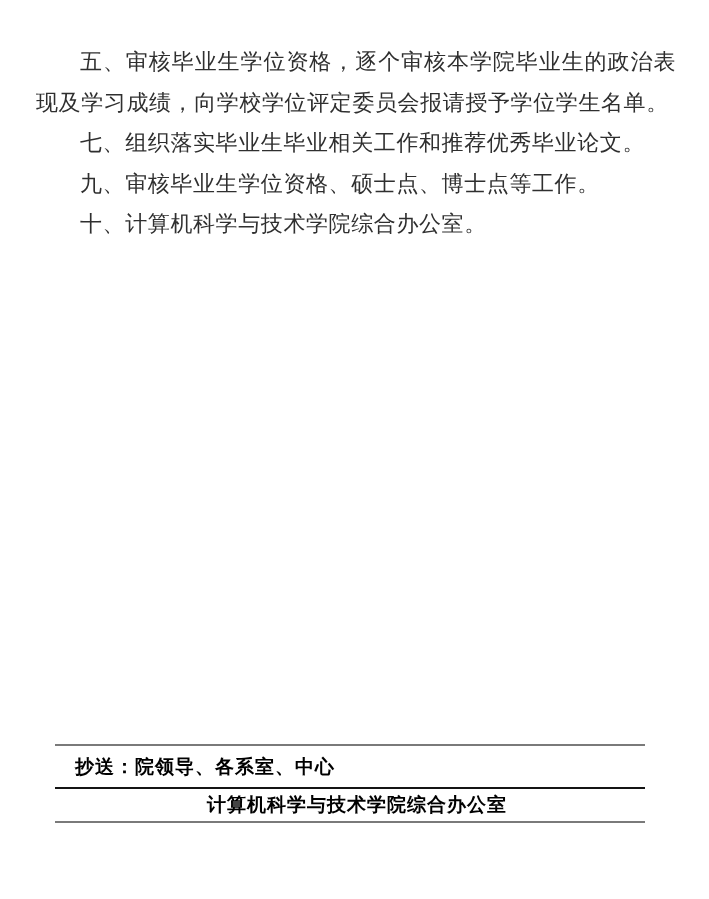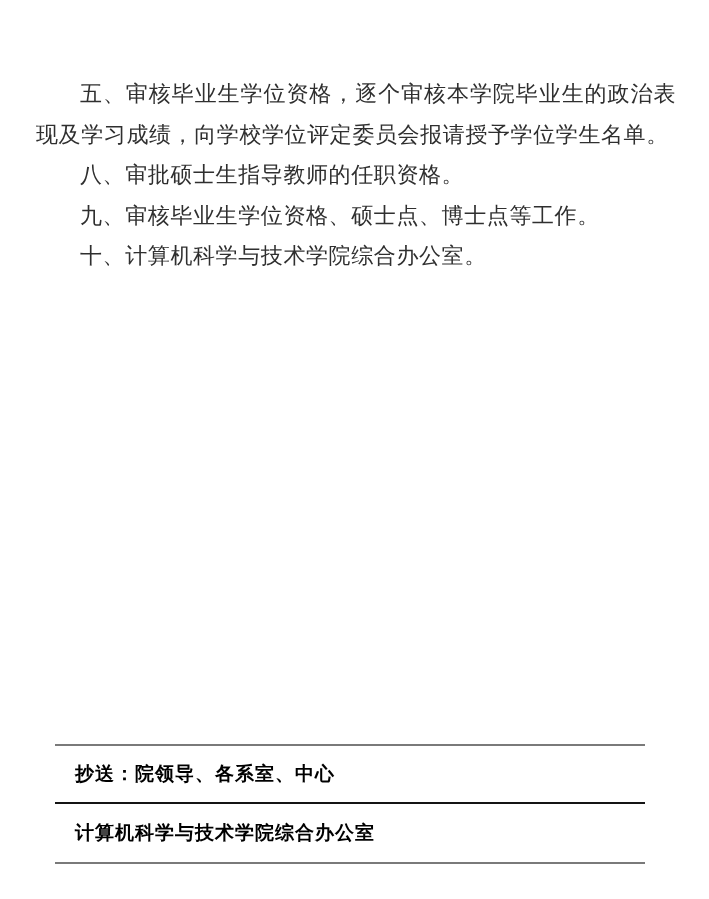--- a/index.html
+++ b/index.html
@@ -17,21 +17,20 @@
     position: absolute;
     left: 36px;
     top: 42px;
     width: 640px;
     font-family: "DejaVu Serif", "Liberation Serif", serif;
     font-size: 22px;
     line-height: 40.5px;
     letter-spacing: 0.6px;
     color: #2f2f2f;
     text-align: justify;
-    margin-top: 32px;
   }
   .doc-body p {
     margin: 0;
     text-indent: 2em;
   }
   .doc-footer {
     position: absolute;
     left: 55px;
     top: 744px;
     width: 590px;
@@ -51,35 +50,35 @@
     border-top: 2px solid #141414;
   }
   .footer-row {
     display: flex;
     align-items: center;
     padding: 0 6px 0 20px;
     letter-spacing: 1px;
     box-sizing: border-box;
   }
   .cc-row {
-    height: 56px;
+    height: 41px;
   }
   .issue-row {
-    height: 58px;
-    justify-content: space-between;
+    height: 32px;
+    justify-content: center;
   }
 </style>
 </head>
 <body>
 
 <div class="page">
 
   <main class="doc-body">
     <p>五、审核毕业生学位资格，逐个审核本学院毕业生的政治表现及学习成绩，向学校学位评定委员会报请授予学位学生名单。</p>
-    <p>八、审批硕士生指导教师的任职资格。</p>
+    <p>七、组织落实毕业生毕业相关工作和推荐优秀毕业论文。</p>
     <p>九、审核毕业生学位资格、硕士点、博士点等工作。</p>
     <p>十、计算机科学与技术学院综合办公室。</p>
   </main>
 
   <footer class="doc-footer">
     <div class="rule rule-heavy"></div>
     <div class="footer-row cc-row">
       <span>抄送：院领导、各系室、中心</span>
     </div>
     <div class="rule rule-thin"></div>

